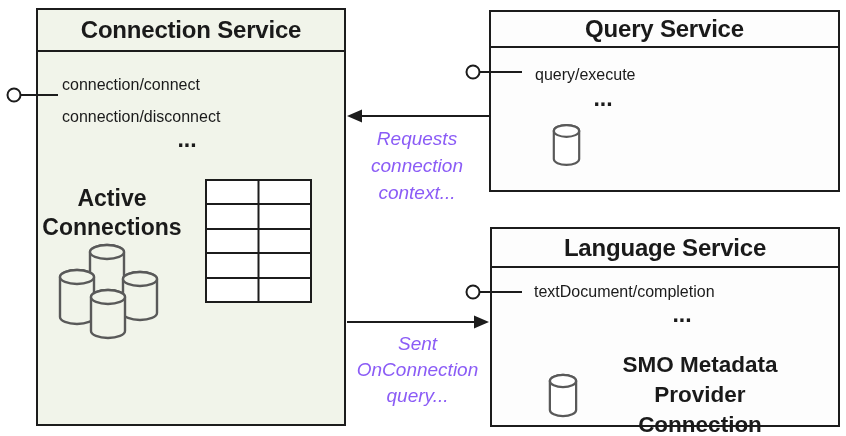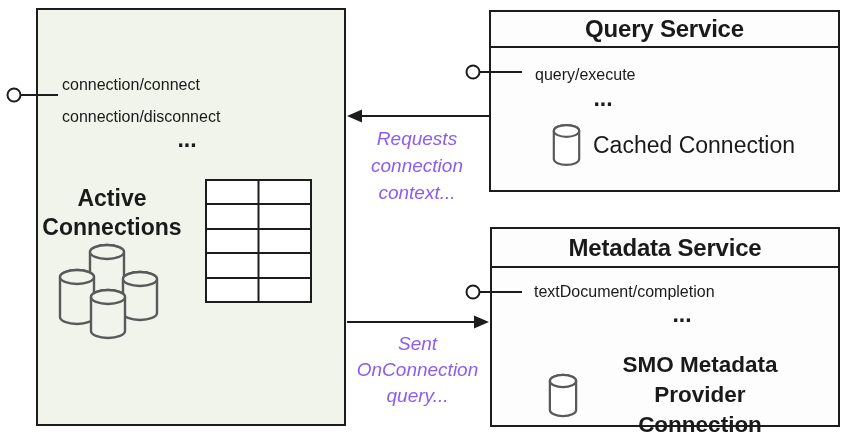--- a/index.html
+++ b/index.html
@@ -27,20 +27,21 @@
   .row-label{font-size:23px;white-space:nowrap;}
   svg{display:block;}
   .overlay{position:absolute;left:0;top:0;pointer-events:none;}
 </style>
 </head>
 <body>
 
 <div class="canvas">
 
   <div class="service-box box-connection">
+    <div class="service-header">Connection Service</div>
 
     <div class="abs methods" style="left:24px;top:59px;">
       <div>connection/connect</div>
       <div>connection/disconnect</div>
     </div>
     <div class="abs ellipsis" style="left:24px;top:119px;width:250px;">...</div>
 
     <div class="abs icon-label" style="left:0px;top:174px;width:148px;">Active Connections</div>
 
     <svg class="abs" style="left:16px;top:230px;" width="110" height="108" viewBox="0 0 110 108">
@@ -79,26 +80,25 @@
     <div class="abs methods" style="left:44px;top:50px;line-height:26px;">query/execute</div>
     <div class="abs ellipsis" style="left:42px;top:76px;width:140px;">...</div>
 
     <div class="abs" style="left:61px;top:111px;display:flex;align-items:center;gap:12px;">
       <svg width="29" height="44" viewBox="0 0 32 48">
         <g fill="#ffffff" stroke="#595959" stroke-width="2.4">
           <path d="M2,8.5 A14 6.5 0 0 1 30,8.5 L30,39.5 A14 6.5 0 0 1 2,39.5 Z"></path>
           <ellipse cx="16" cy="8.5" rx="14" ry="6.5"></ellipse>
         </g>
       </svg>
-      <span class="row-label">Cached Connection</span>
     </div>
   </div>
 
   <div class="service-box box-language">
-    <div class="service-header">Metadata Service</div>
+    <div class="service-header">Language Service</div>
 
     <div class="abs methods" style="left:42px;top:50px;line-height:26px;">textDocument/completion</div>
     <div class="abs ellipsis" style="left:45px;top:75px;width:290px;">...</div>
 
     <div class="abs" style="left:56px;top:121px;display:flex;align-items:center;gap:12px;">
       <svg width="30" height="45" viewBox="0 0 32 48">
         <g fill="#ffffff" stroke="#595959" stroke-width="2.4">
           <path d="M2,8.5 A14 6.5 0 0 1 30,8.5 L30,39.5 A14 6.5 0 0 1 2,39.5 Z"></path>
           <ellipse cx="16" cy="8.5" rx="14" ry="6.5"></ellipse>
         </g>

